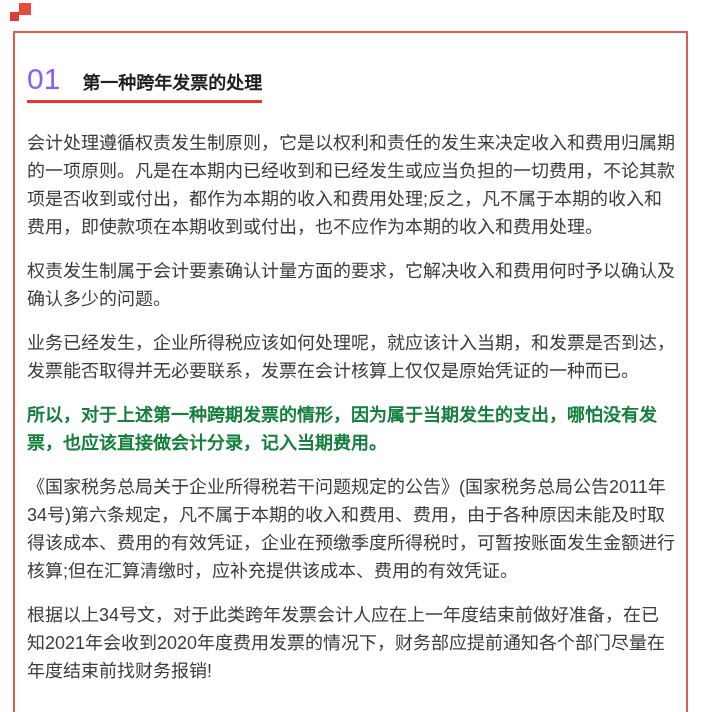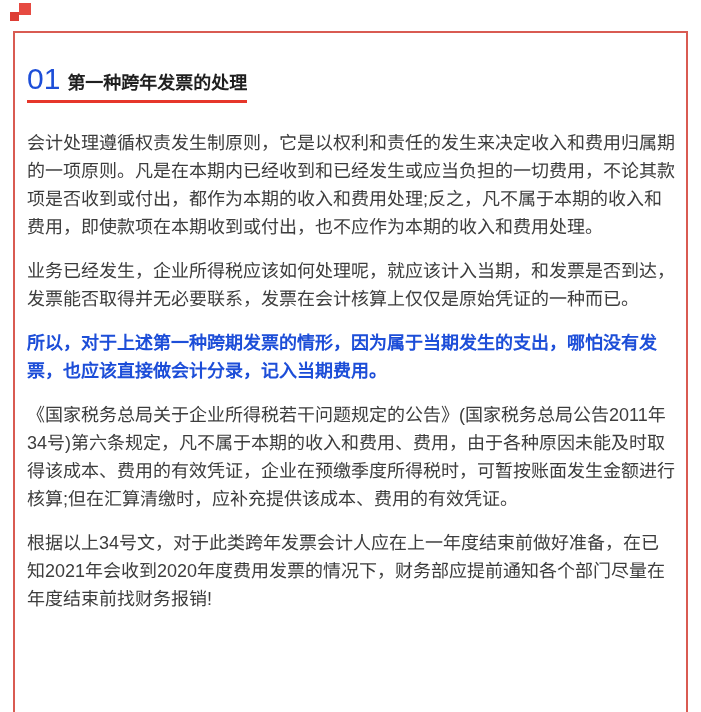--- a/index.html
+++ b/index.html
@@ -36,44 +36,44 @@
 
   .heading {
     display: inline-block;
     border-bottom: 3px solid #e6362a;
     padding-bottom: 3px;
     white-space: nowrap;
   }
   .heading .num {
     font-size: 30px;
     line-height: 28px;
-    color: #1d4ed8;
+    color: #8b5cf6;
     font-weight: 400;
     vertical-align: baseline;
   }
   .heading .title {
     font-size: 18px;
     line-height: 28px;
     color: #1f1f1f;
     font-weight: 700;
-    margin-left: 7px;
+    margin-left: 22px;
     vertical-align: baseline;
   }
 
   .content { margin-top: 26px; width: 650px; }
   .content p {
     margin: 12px 0 16px 0;
     font-size: 18px;
     line-height: 28px;
     color: #3d3d3d;
     font-weight: 400;
     text-align: left;
   }
   .content p.bold {
-    color: #1d4ed8;
+    color: #15803d;
     font-weight: 700;
   }
 </style>
 </head>
 <body>
 
 <div class="canvas">
 
   <div class="deco">
     <span class="sq sq-small"></span>
@@ -81,20 +81,21 @@
   </div>
 
   <div class="frame">
 
     <div class="heading">
       <span class="num">01</span><span class="title">第一种跨年发票的处理</span>
     </div>
 
     <div class="content">
       <p>会计处理遵循权责发生制原则，它是以权利和责任的发生来决定收入和费用归属期的一项原则。凡是在本期内已经收到和已经发生或应当负担的一切费用，不论其款项是否收到或付出，都作为本期的收入和费用处理;反之，凡不属于本期的收入和费用，即使款项在本期收到或付出，也不应作为本期的收入和费用处理。</p>
+      <p>权责发生制属于会计要素确认计量方面的要求，它解决收入和费用何时予以确认及确认多少的问题。</p>
       <p>业务已经发生，企业所得税应该如何处理呢，就应该计入当期，和发票是否到达，发票能否取得并无必要联系，发票在会计核算上仅仅是原始凭证的一种而已。</p>
       <p class="bold">所以，对于上述第一种跨期发票的情形，因为属于当期发生的支出，哪怕没有发票，也应该直接做会计分录，记入当期费用。</p>
       <p>《国家税务总局关于企业所得税若干问题规定的公告》(国家税务总局公告2011年34号)第六条规定，凡不属于本期的收入和费用、费用，由于各种原因未能及时取得该成本、费用的有效凭证，企业在预缴季度所得税时，可暂按账面发生金额进行核算;但在汇算清缴时，应补充提供该成本、费用的有效凭证。</p>
       <p>根据以上34号文，对于此类跨年发票会计人应在上一年度结束前做好准备，在已知2021年会收到2020年度费用发票的情况下，财务部应提前通知各个部门尽量在年度结束前找财务报销!</p>
     </div>
 
   </div>
 
 </div>
 

